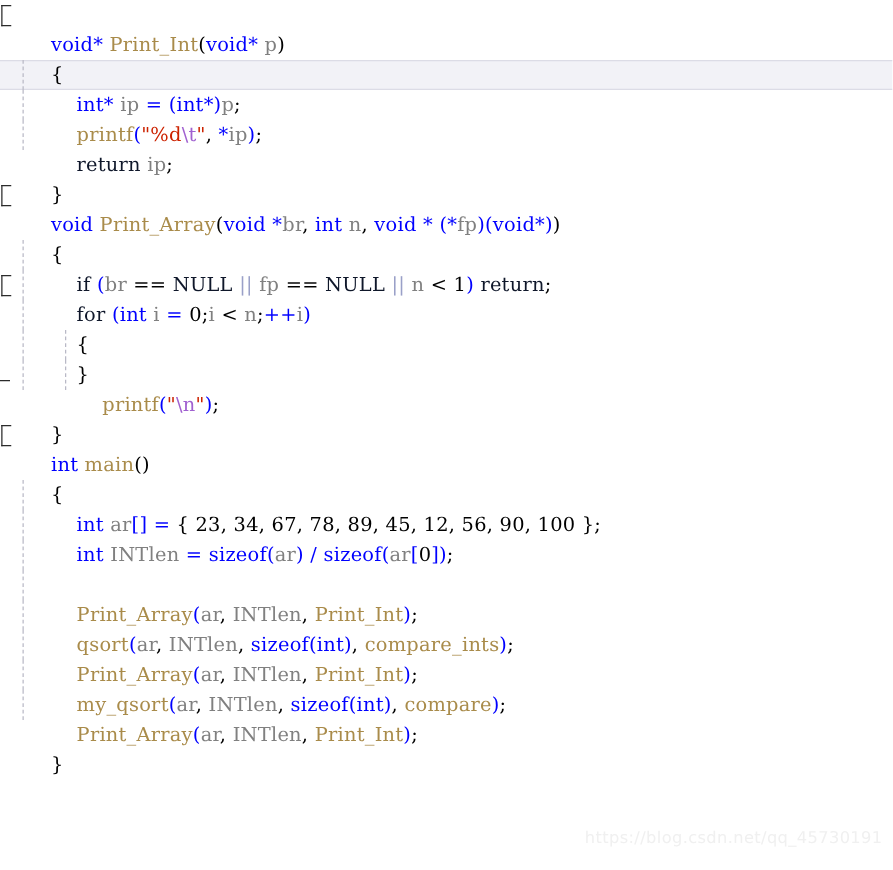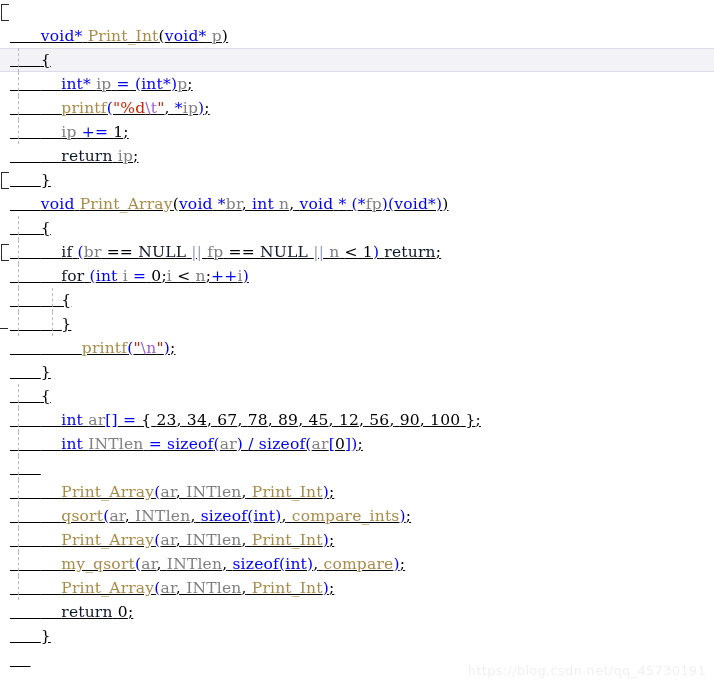--- a/index.html
+++ b/index.html
@@ -13,21 +13,20 @@
     overflow: hidden;
     font-family: "DejaVu Serif", "Liberation Serif", serif;
   }
 
   #editor {
     position: relative;
     width: 714px;
     height: 696px;
     background: #ffffff;
     overflow: hidden;
-    text-decoration: underline;
   }
 
   
   .cur-line-band {
     position: absolute;
     left: 0;
     right: 0;
     height: 24px;
     background: #f2f2f7;
     border-top: 1px solid #dcdce6;
@@ -143,23 +142,20 @@
     </div>
 
     <div class="line">
       <span class="guide" style="left:18px;"></span><span>    </span><span class="kw-blue">int</span><span class="op-blue">*</span><span> </span><span class="id">ip</span><span> </span><span class="op-blue">=</span><span> </span><span class="paren-b">(</span><span class="kw-blue">int</span><span class="op-blue">*</span><span class="paren-b">)</span><span class="id">p</span><span class="punct">;</span>
     </div>
 
     <div class="line">
       <span class="guide" style="left:18px;"></span><span>    </span><span class="fn">printf</span><span class="paren-b">(</span><span class="str">"%d</span><span class="esc">\t</span><span class="str">"</span><span class="punct">,</span><span> </span><span class="op-blue">*</span><span class="id">ip</span><span class="paren-b">)</span><span class="punct">;</span>
     </div>
 
-    <div class="line">
-      <span class="guide" style="left:18px;"></span><span>    </span><span class="id">ip</span><span> </span><span class="op-blue">+=</span><span> </span><span class="num">1</span><span class="punct">;</span>
-    </div>
 
     <div class="line">
       <span class="guide" style="left:18px;"></span><span>    </span><span class="kw-purp">return</span><span> </span><span class="id">ip</span><span class="punct">;</span>
     </div>
 
     <div class="line">
       <span class="punct">}</span>
     </div>
 
     <div class="line">
@@ -188,20 +184,23 @@
     </div>
 
     <div class="line">
       <span class="fold fold-tick"></span><span class="guide" style="left:18px;"></span><span class="guide" style="left:52px;"></span><span>        </span><span class="fn">printf</span><span class="paren-b">(</span><span class="str">"</span><span class="esc">\n</span><span class="str">"</span><span class="paren-b">)</span><span class="punct">;</span>
     </div>
 
     <div class="line">
       <span class="punct">}</span>
     </div>
 
+    <div class="line">
+      <span class="fold fold-end"></span><span class="kw-blue">int</span><span> </span><span class="fn">main</span><span class="paren-k">(</span><span class="paren-k">)</span>
+    </div>
 
     <div class="line">
       <span class="punct">{</span>
     </div>
 
     <div class="line">
       <span class="guide" style="left:18px;"></span><span>    </span><span class="kw-blue">int</span><span> </span><span class="id">ar</span><span class="paren-b">[</span><span class="paren-b">]</span><span> </span><span class="op-blue">=</span><span> </span><span class="punct">{</span><span> </span><span class="num">23</span><span class="punct">,</span><span> </span><span class="num">34</span><span class="punct">,</span><span> </span><span class="num">67</span><span class="punct">,</span><span> </span><span class="num">78</span><span class="punct">,</span><span> </span><span class="num">89</span><span class="punct">,</span><span> </span><span class="num">45</span><span class="punct">,</span><span> </span><span class="num">12</span><span class="punct">,</span><span> </span><span class="num">56</span><span class="punct">,</span><span> </span><span class="num">90</span><span class="punct">,</span><span> </span><span class="num">100</span><span> </span><span class="punct">}</span><span class="punct">;</span>
     </div>
 
     <div class="line">
@@ -225,23 +224,20 @@
     </div>
 
     <div class="line">
       <span class="guide" style="left:18px;"></span><span>    </span><span class="fn">my_qsort</span><span class="paren-b">(</span><span class="id">ar</span><span class="punct">,</span><span> </span><span class="id">INTlen</span><span class="punct">,</span><span> </span><span class="kw-blue">sizeof</span><span class="paren-b">(</span><span class="kw-blue">int</span><span class="paren-b">)</span><span class="punct">,</span><span> </span><span class="fn">compare</span><span class="paren-b">)</span><span class="punct">;</span>
     </div>
 
     <div class="line">
       <span class="guide" style="left:18px;"></span><span>    </span><span class="fn">Print_Array</span><span class="paren-b">(</span><span class="id">ar</span><span class="punct">,</span><span> </span><span class="id">INTlen</span><span class="punct">,</span><span> </span><span class="fn">Print_Int</span><span class="paren-b">)</span><span class="punct">;</span>
     </div>
 
-    <div class="line">
-      <span class="guide" style="left:18px;"></span><span>    </span><span class="kw-purp">return</span><span> </span><span class="num">0</span><span class="punct">;</span>
-    </div>
 
     <div class="line">
       <span class="punct">}</span>
     </div>
 
   </div>
 
   <div class="watermark">https://blog.csdn.net/qq_45730191</div>
 
 </div>

